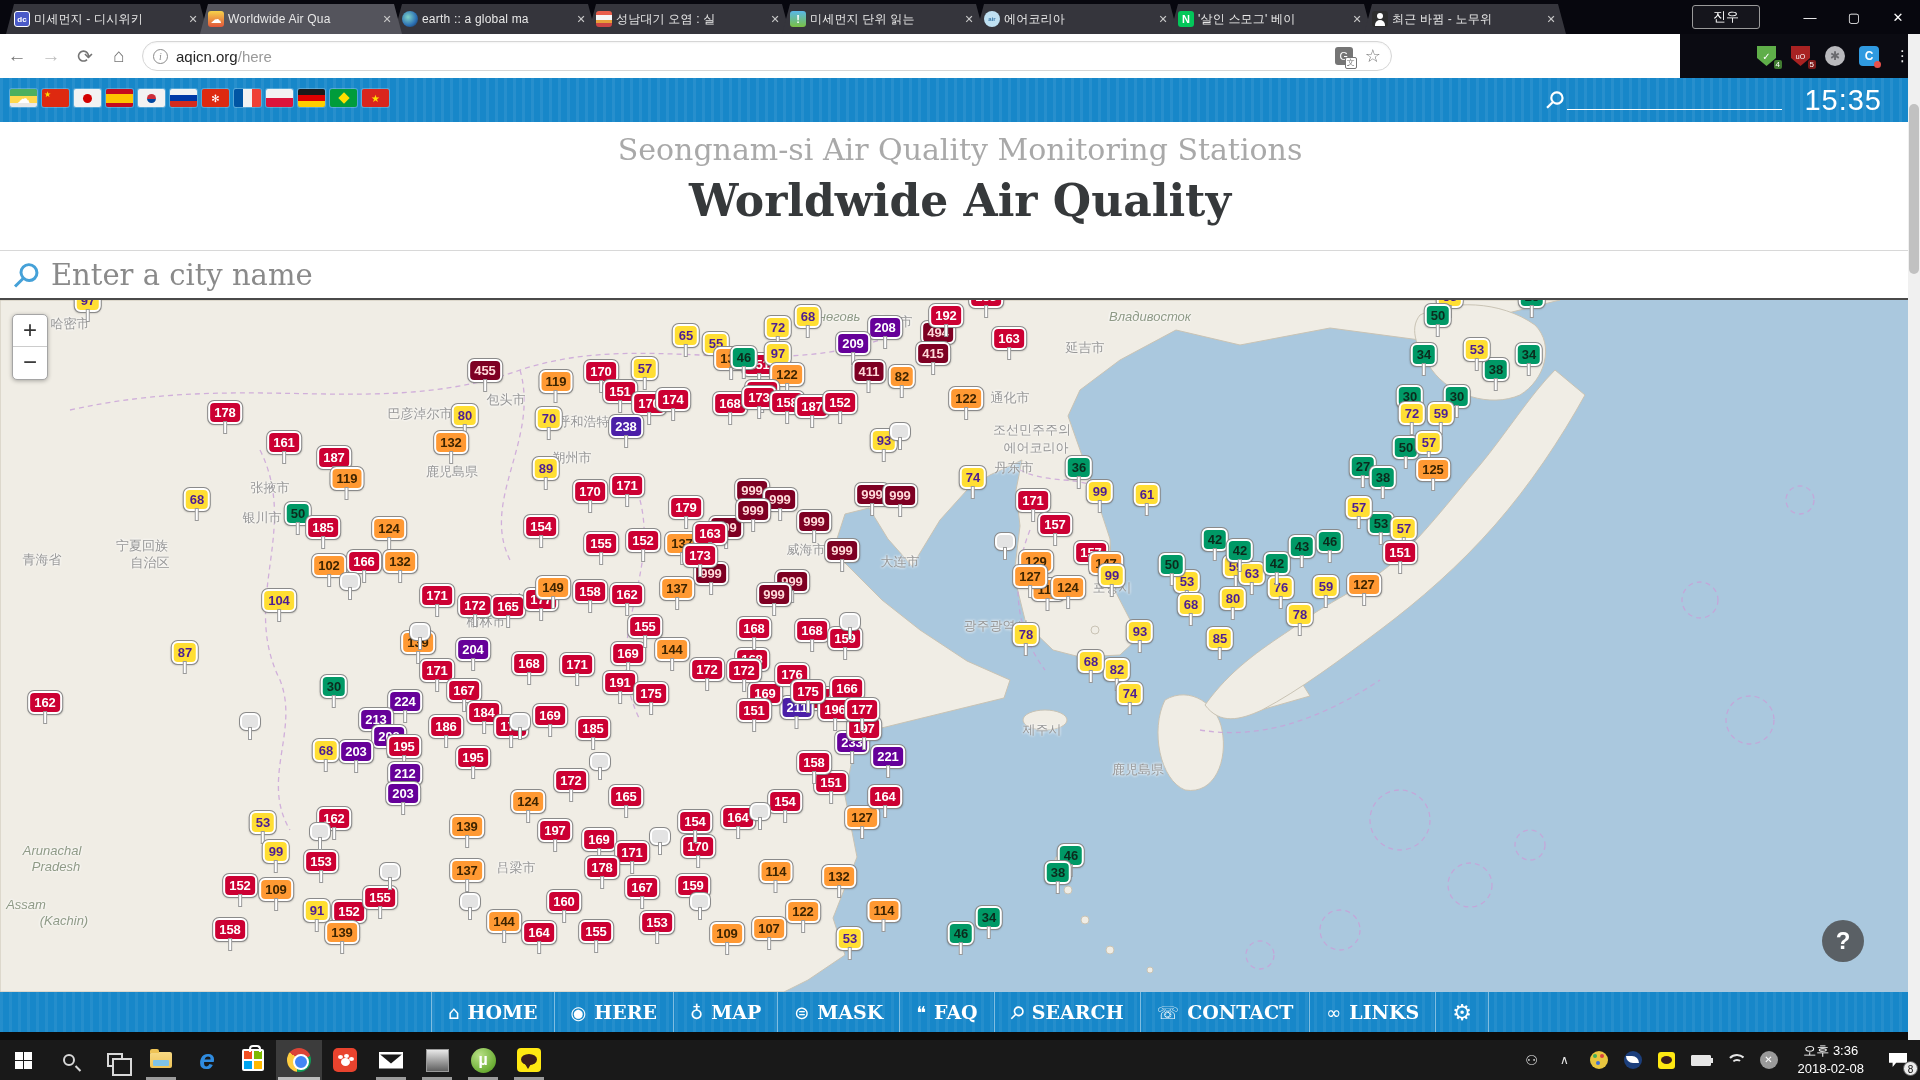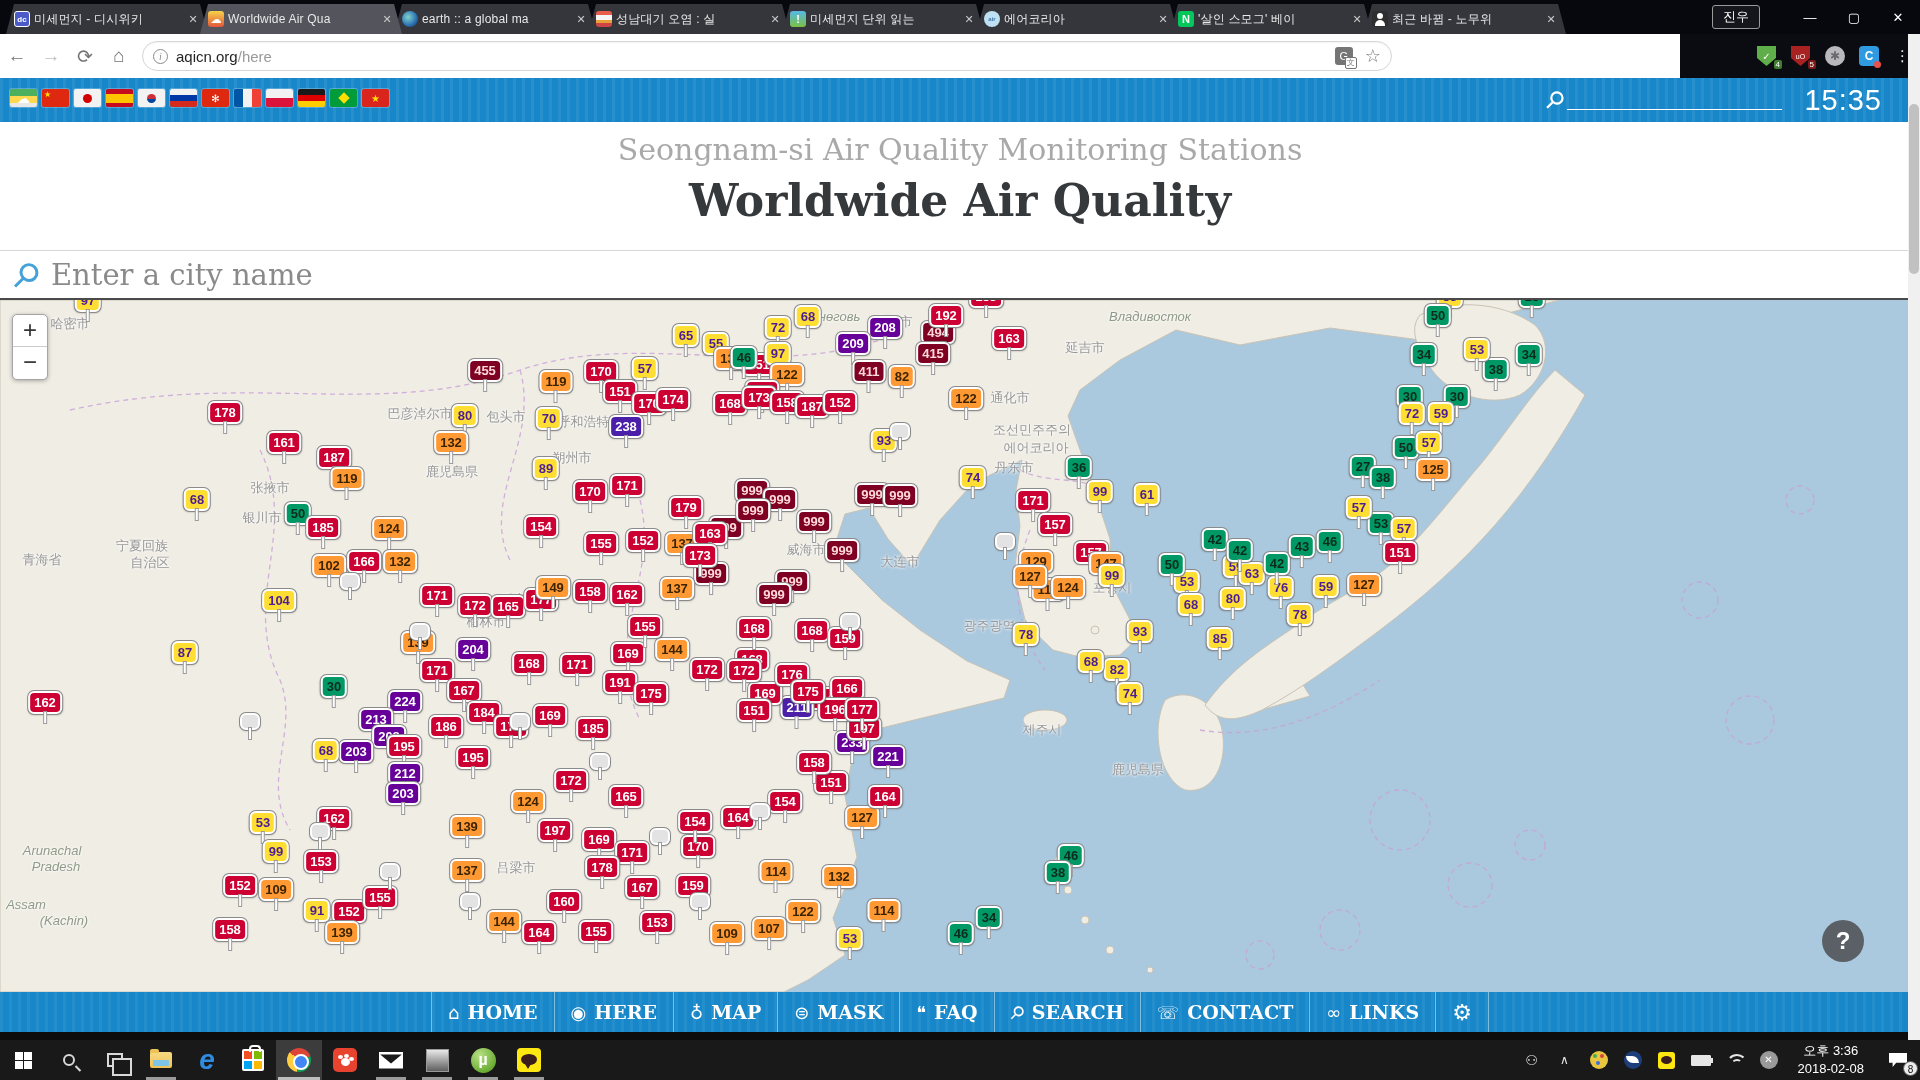--- a/index.html
+++ b/index.html
@@ -20,21 +20,21 @@
 .fav-aqicn{background:linear-gradient(180deg,#f6d24a,#e2563a);font-size:11px}
 .fav-earth{background:radial-gradient(circle at 38% 38%,#7fd4c9,#2b6fb3 60%,#122a44);border-radius:50%}
 .fav-seongnam{background:linear-gradient(180deg,#e85d4a 0 28%,#f5f5f5 28% 54%,#e8a03a 54% 78%,#cc4444 78%)}
 .fav-unit{background:linear-gradient(180deg,#58b7e8,#7ac143);font-size:11px}
 .fav-airkorea{background:#bfe0f2;border-radius:50%;color:#3a78a8;font-size:6px}
 .fav-naver{background:#03c75a;font-size:11px}
 .fav-wiki-user{background:#2e2e2e}
 .fav-wiki-user::before{content:"";position:absolute;top:2px;left:5px;width:6px;height:6px;border-radius:50%;background:#fff}
 .fav-wiki-user::after{content:"";position:absolute;bottom:1px;left:3px;width:10px;height:6px;border-radius:5px 5px 0 0;background:#fff}
 #winctl{position:absolute;right:0;top:0;height:34px;display:flex;align-items:center;color:#fff}
-#profile-chip{border:1px solid #9a9a9a;border-radius:3px;padding:2px 10px;font-size:13px;margin-right:28px;color:#fff;background:rgba(255,255,255,.06)}
+#profile-chip{border:1px solid #9a9a9a;border-radius:3px;padding:2px 20px;font-size:13px;margin-right:28px;color:#fff;background:rgba(255,255,255,.06)}
 .winbtn{width:44px;text-align:center;font-size:13px;color:#fff;cursor:pointer}
 
 
 #toolbar{position:absolute;left:0;top:34px;width:1920px;height:44px;background:#fff;display:flex;align-items:center}
 #toolbar .navic{font-size:19px;color:#757575;width:34px;text-align:center;cursor:pointer}
 #toolbar .navic.fwd{color:#bdbdbd}
 #omnibox{width:1250px;height:30px;border:1px solid #d6d6d6;border-radius:15px;margin-left:6px;display:flex;align-items:center;padding:0 10px;background:#fff;box-shadow:inset 0 1px 2px rgba(0,0,0,.05)}
 #info-ic{width:15px;height:15px;border:1px solid #8b8b8b;border-radius:50%;color:#8b8b8b;font-size:10px;line-height:13px;text-align:center;font-family:"Liberation Serif",serif;font-style:italic;margin-right:8px}
 #url-host{font-size:15px;color:#252525}
 #url-path{font-size:15px;color:#9a9a9a}
@@ -318,21 +318,21 @@
         <div class="maplabel" style="left: 1036px; top: 148px;">에어코리아</div>
         <div class="maplabel" style="left: 1014px; top: 168px;">丹东市</div>
         <div class="maplabel" style="left: 900px; top: 262px;">大连市</div>
         <div class="maplabel" style="left: 806px; top: 250px;">威海市</div>
         <div class="maplabel" style="left: 42px; top: 260px;">青海省</div>
         <div class="maplabel" style="left: 270px; top: 188px;">张掖市</div>
         <div class="maplabel" style="left: 262px; top: 218px;">银川市</div>
         <div class="maplabel" style="left: 142px; top: 246px;">宁夏回族</div>
         <div class="maplabel" style="left: 150px; top: 263px;">自治区</div>
         <div class="maplabel" style="left: 420px; top: 114px;">巴彦淖尔市</div>
-        <div class="maplabel" style="left: 506px; top: 117px;">包头市</div>
+        <div class="maplabel" style="left: 506px; top: 100px;">包头市</div>
         <div class="maplabel" style="left: 590px; top: 122px;">呼和浩特市</div>
         <div class="maplabel" style="left: 572px; top: 158px;">朔州市</div>
         <div class="maplabel" style="left: 452px; top: 172px;">鹿児島県</div>
         <div class="maplabel" style="left: 486px; top: 322px;">榆林市</div>
         <div class="maplabel" style="left: 516px; top: 568px;">吕梁市</div>
         <div class="maplabel" style="left: 520px; top: 300px;">延安市</div>
         <div class="maplabel" style="left: 1042px; top: 430px;">제주시</div>
         <div class="maplabel" style="left: 996px; top: 326px;">광주광역시</div>
         <div class="maplabel" style="left: 1112px; top: 288px;">포항시</div>
         <div class="maplabel" style="left: 1138px; top: 470px;">鹿児島県</div>

